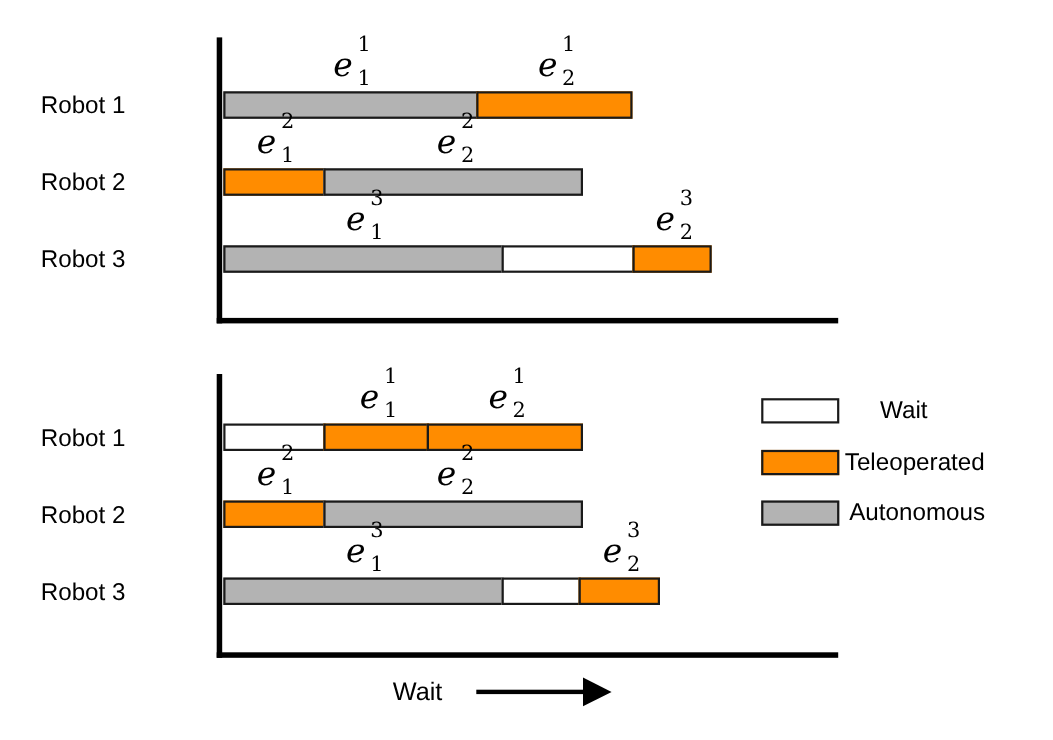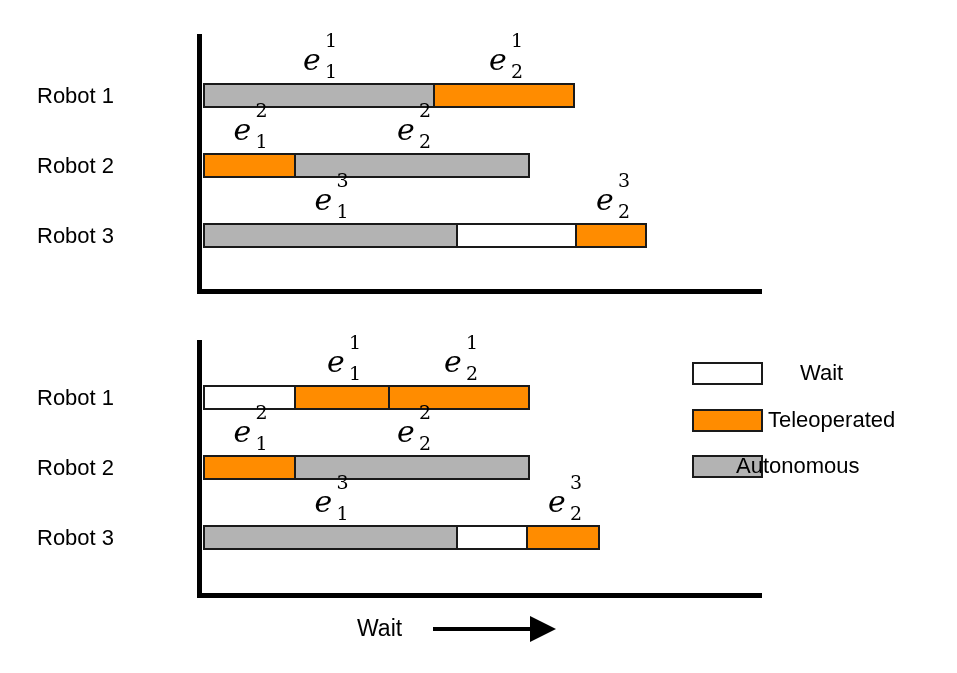--- a/index.html
+++ b/index.html
@@ -19,21 +19,21 @@
   .ep .sup{position:absolute;left:38px;top:-6px;font:19px/19px "DejaVu Serif", serif;}
   .ep .sub{position:absolute;left:38px;top:25px;font:19px/19px "DejaVu Serif", serif;}
   .lg-swatch{position:absolute;left:692px;width:71px;height:23px;box-sizing:border-box;
              border:2px solid #1a1a1a;background:#fff;}
   .sw-wait{top:362px;}
   .sw-teleoperated{top:409px;}
   .sw-autonomous{top:455px;}
   .lg-label{position:absolute;font-size:22px;line-height:24px;}
   .ll-wait{left:800px;top:361px;text-align:center;}
   .ll-teleoperated{left:768px;top:408px;}
-  .ll-autonomous{left:736px;top:454px;}
+  .ll-autonomous{left:772px;top:454px;}
   .time-text{position:absolute;left:357px;top:615px;font-size:23px;line-height:26px;}
   .arrow-line{position:absolute;left:433px;top:627px;width:100px;height:4px;background:#000;}
   .arrow-head{position:absolute;left:530px;top:616px;width:0;height:0;
               border-top:13px solid transparent;border-bottom:13px solid transparent;
               border-left:26px solid #000;}
 </style>
 </head>
 <body>
 
 <div class="canvas">

